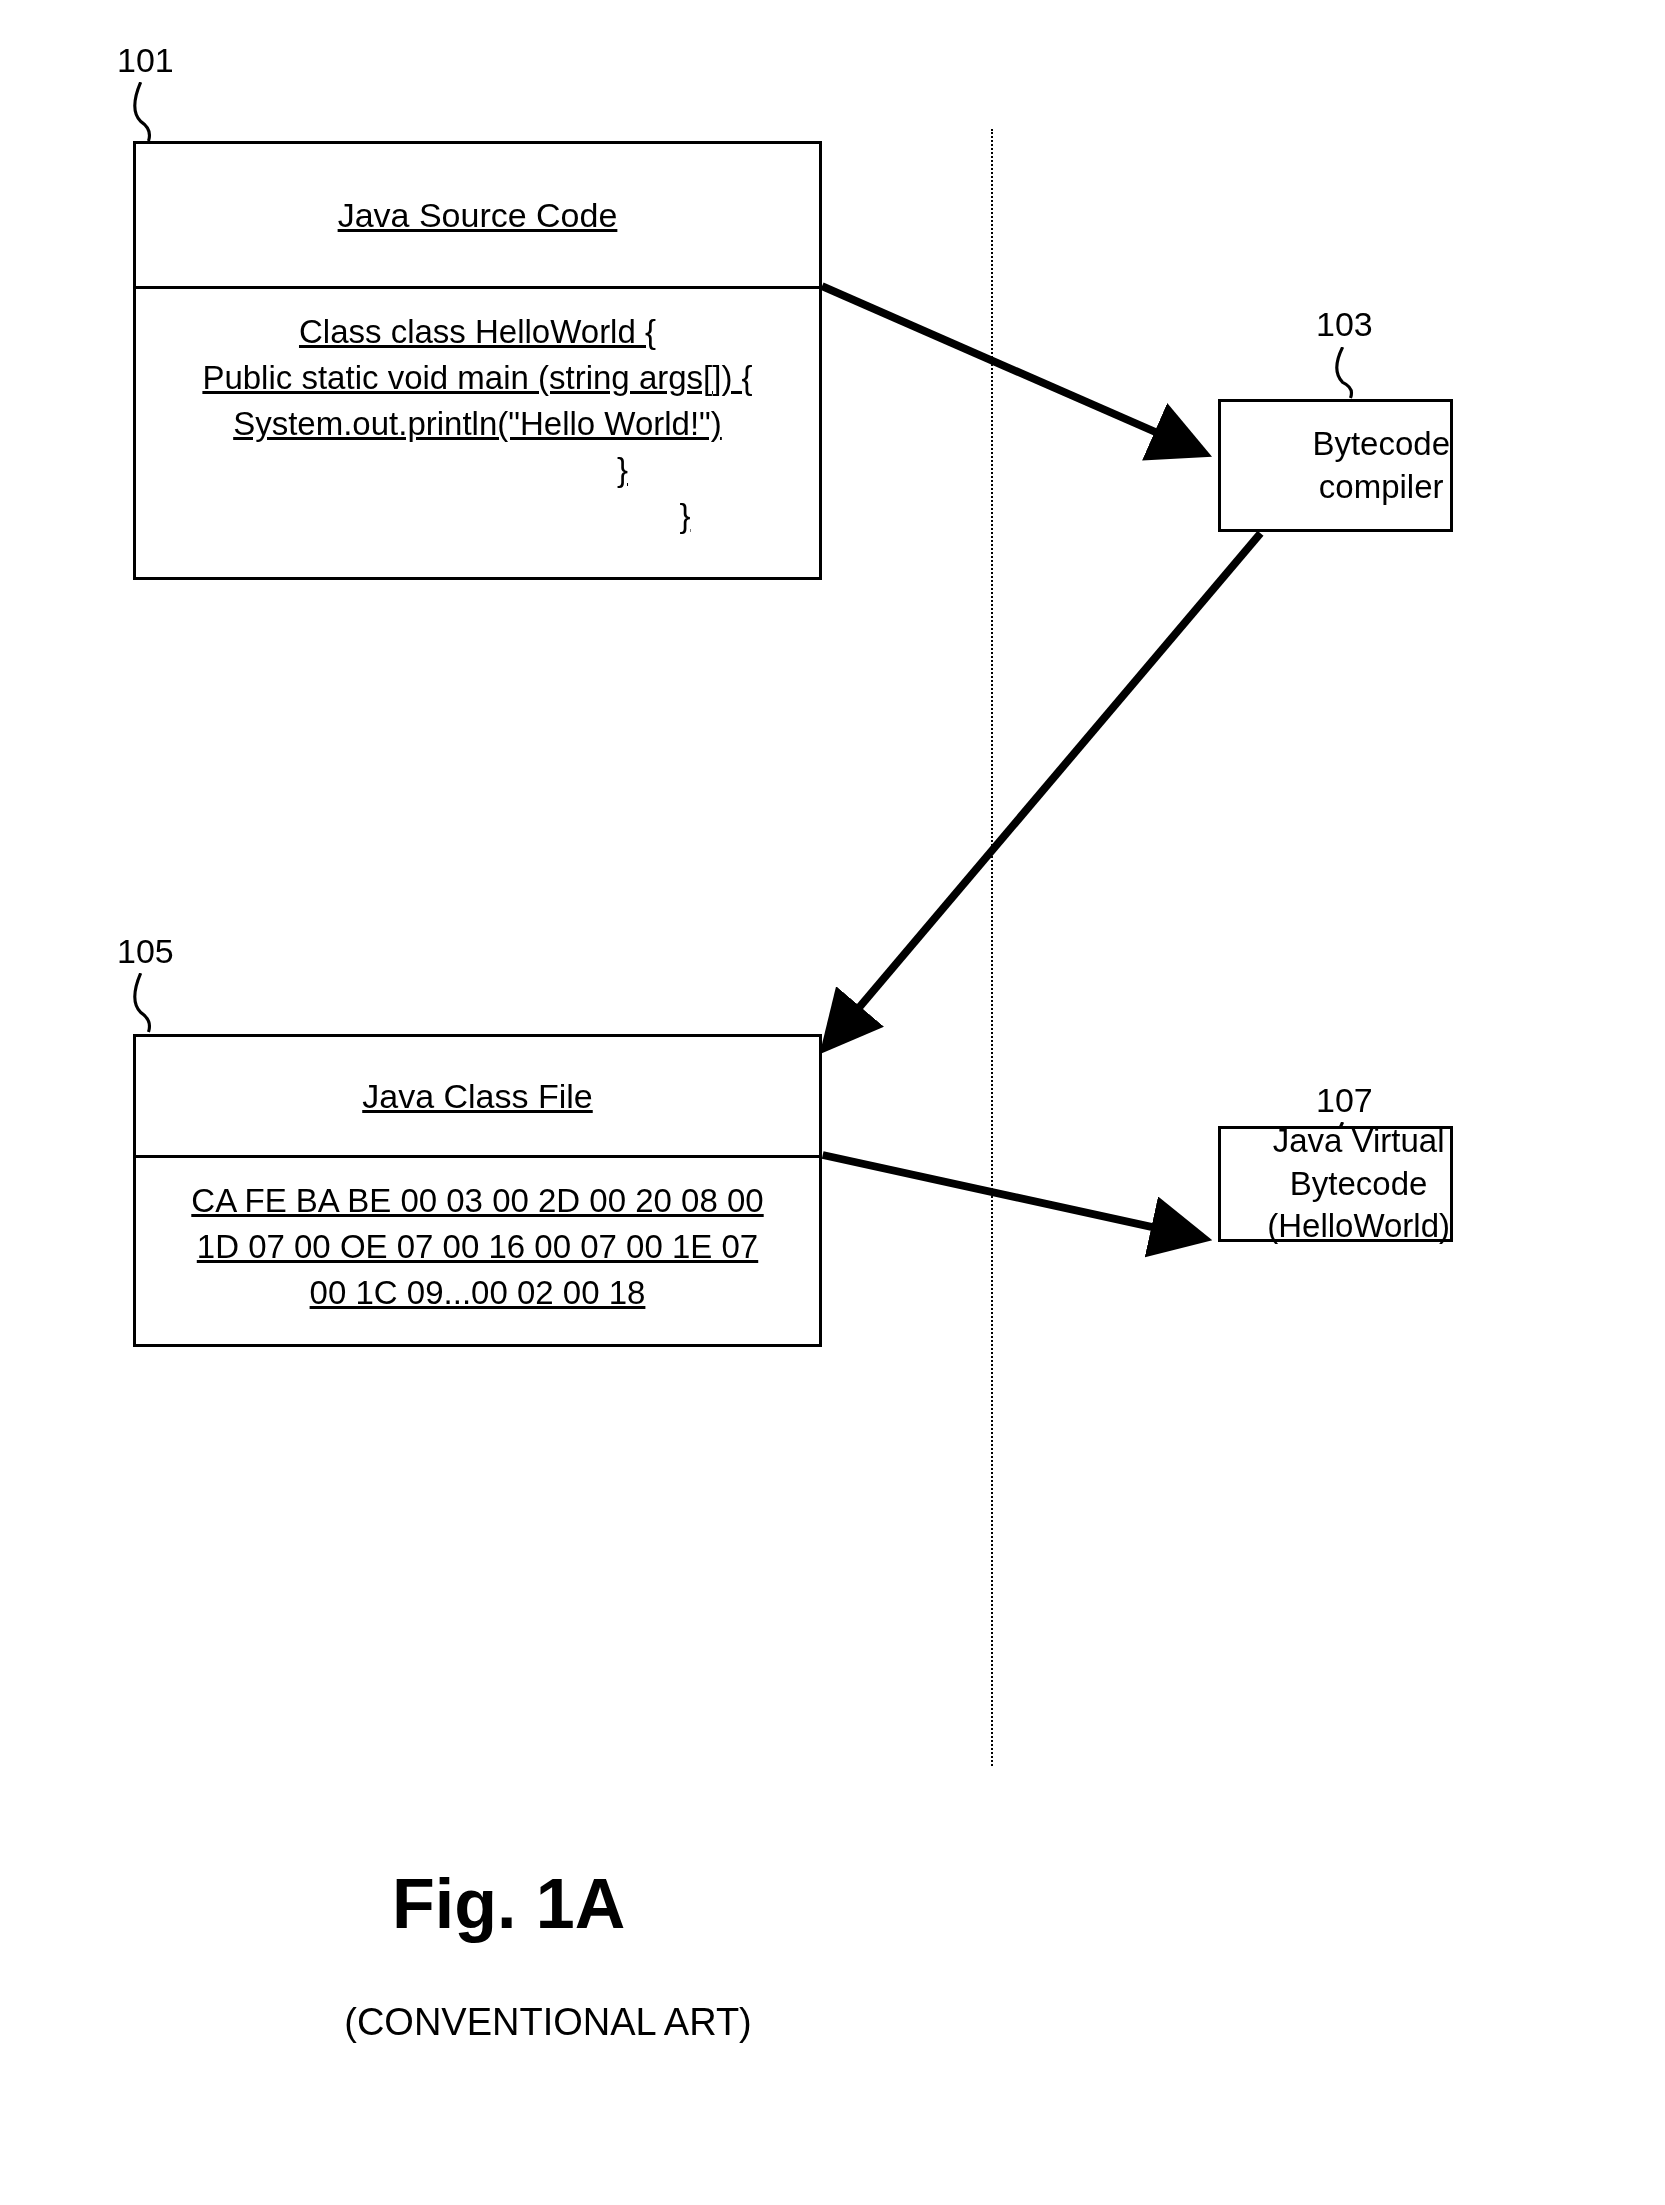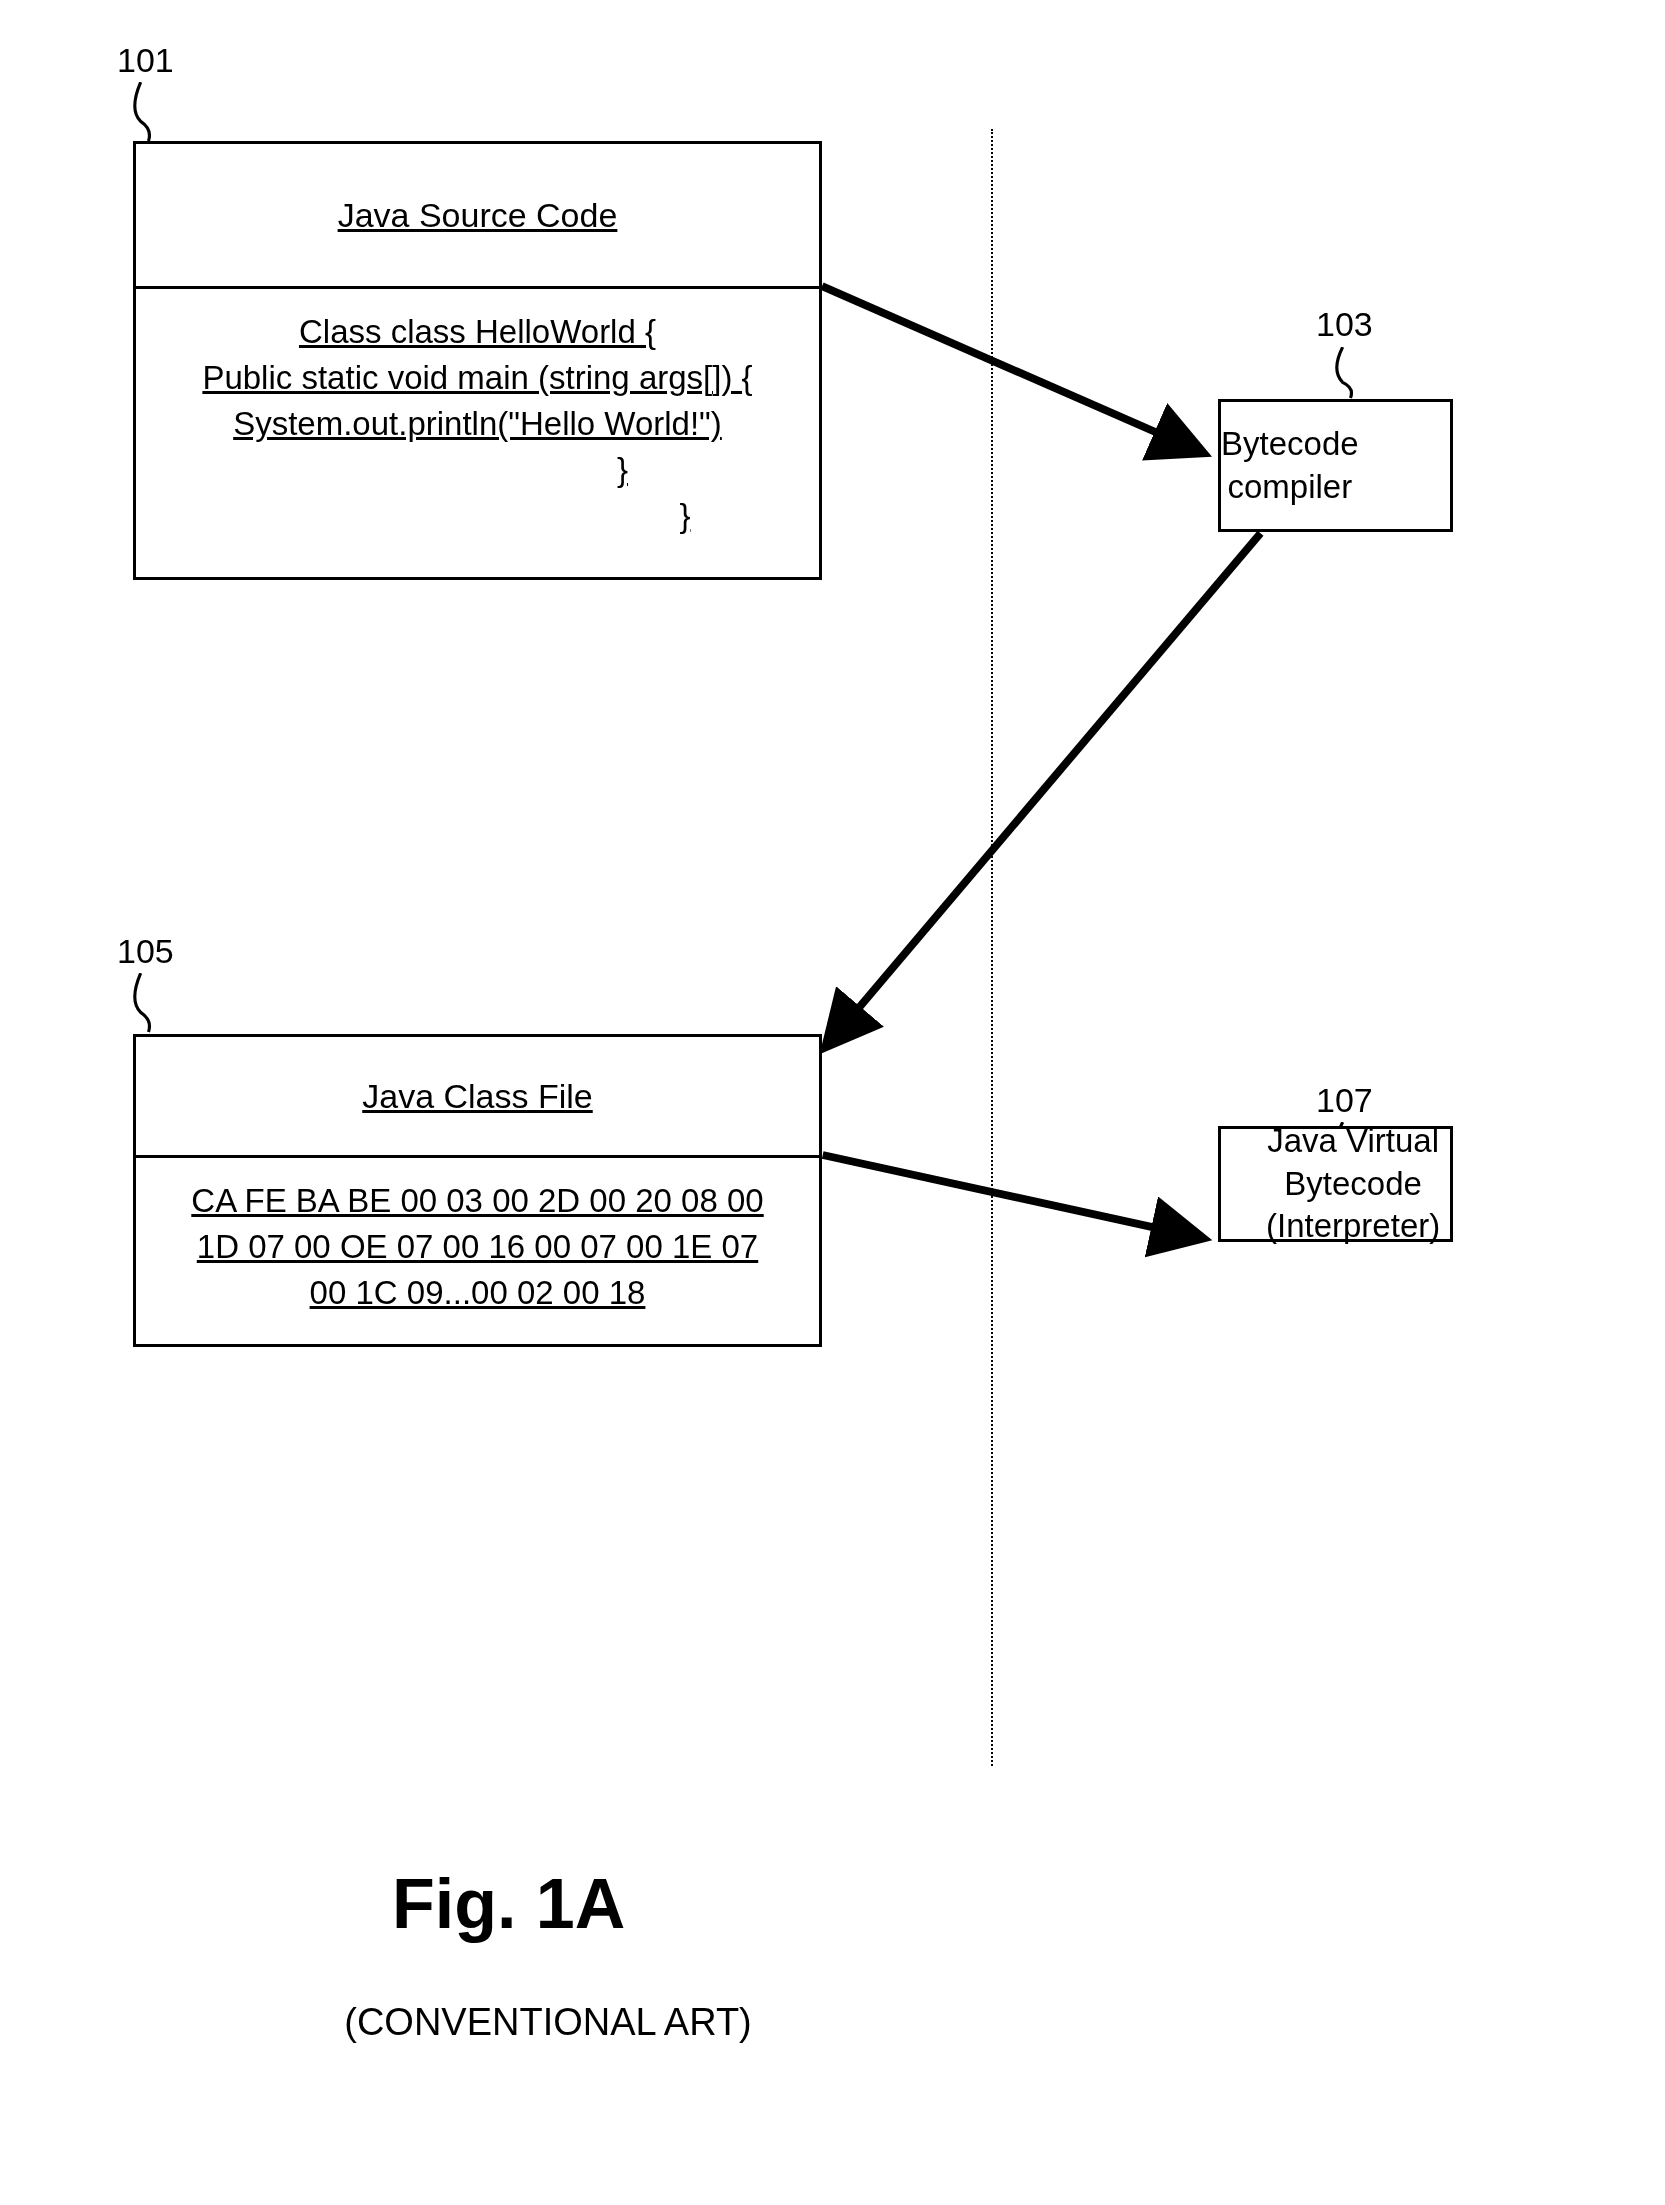--- a/index.html
+++ b/index.html
@@ -39,21 +39,21 @@
     }
     .small-box {
       position: absolute;
       border: 3.1px solid black;
       background: white;
       text-align: center;
       font-size: 33px;
       line-height: 1.3;
       display: flex;
       align-items: center;
-      justify-content: flex-start;
+      justify-content: flex-end;
     }
     .ref-label {
       position: absolute;
       font-size: 34px;
     }
     .ref-curve {
       position: absolute;
     }
     .divider-line {
       position: absolute;
@@ -124,21 +124,21 @@
 
   <div class="ref-label" style="left: 1316px; top: 1081px;">107</div>
   <svg class="ref-curve" style="left: 1327px; top: 1122px;" width="47" height="55" viewBox="0 0 60 70">
     <path d="M 20 0 Q 5 30 20 45 Q 35 52 30 65" stroke="black" stroke-width="4" fill="none"></path>
   </svg>
 
   <div class="small-box" style="left: 1218px; top: 1126px; width: 235px; height: 116px; padding-left: 45px;">
     <div>
       <div>Java Virtual</div>
       <div>Bytecode</div>
-      <div>(Interpreter)</div>
+      <div>(HelloWorld)</div>
     </div>
   </div>
 
   <div class="divider-line" style="left: 991px; top: 129px; height: 1637px;"></div>
 
   <svg class="arrow-svg" style="left: 822px; top: 286px;" width="407" height="196" viewBox="0 0 520 250">
     <defs>
       <marker id="arrowhead1" markerWidth="8" markerHeight="8" refX="6" refY="4" orient="auto">
         <polygon points="0 0, 8 4, 0 8" fill="black"></polygon>
       </marker>

